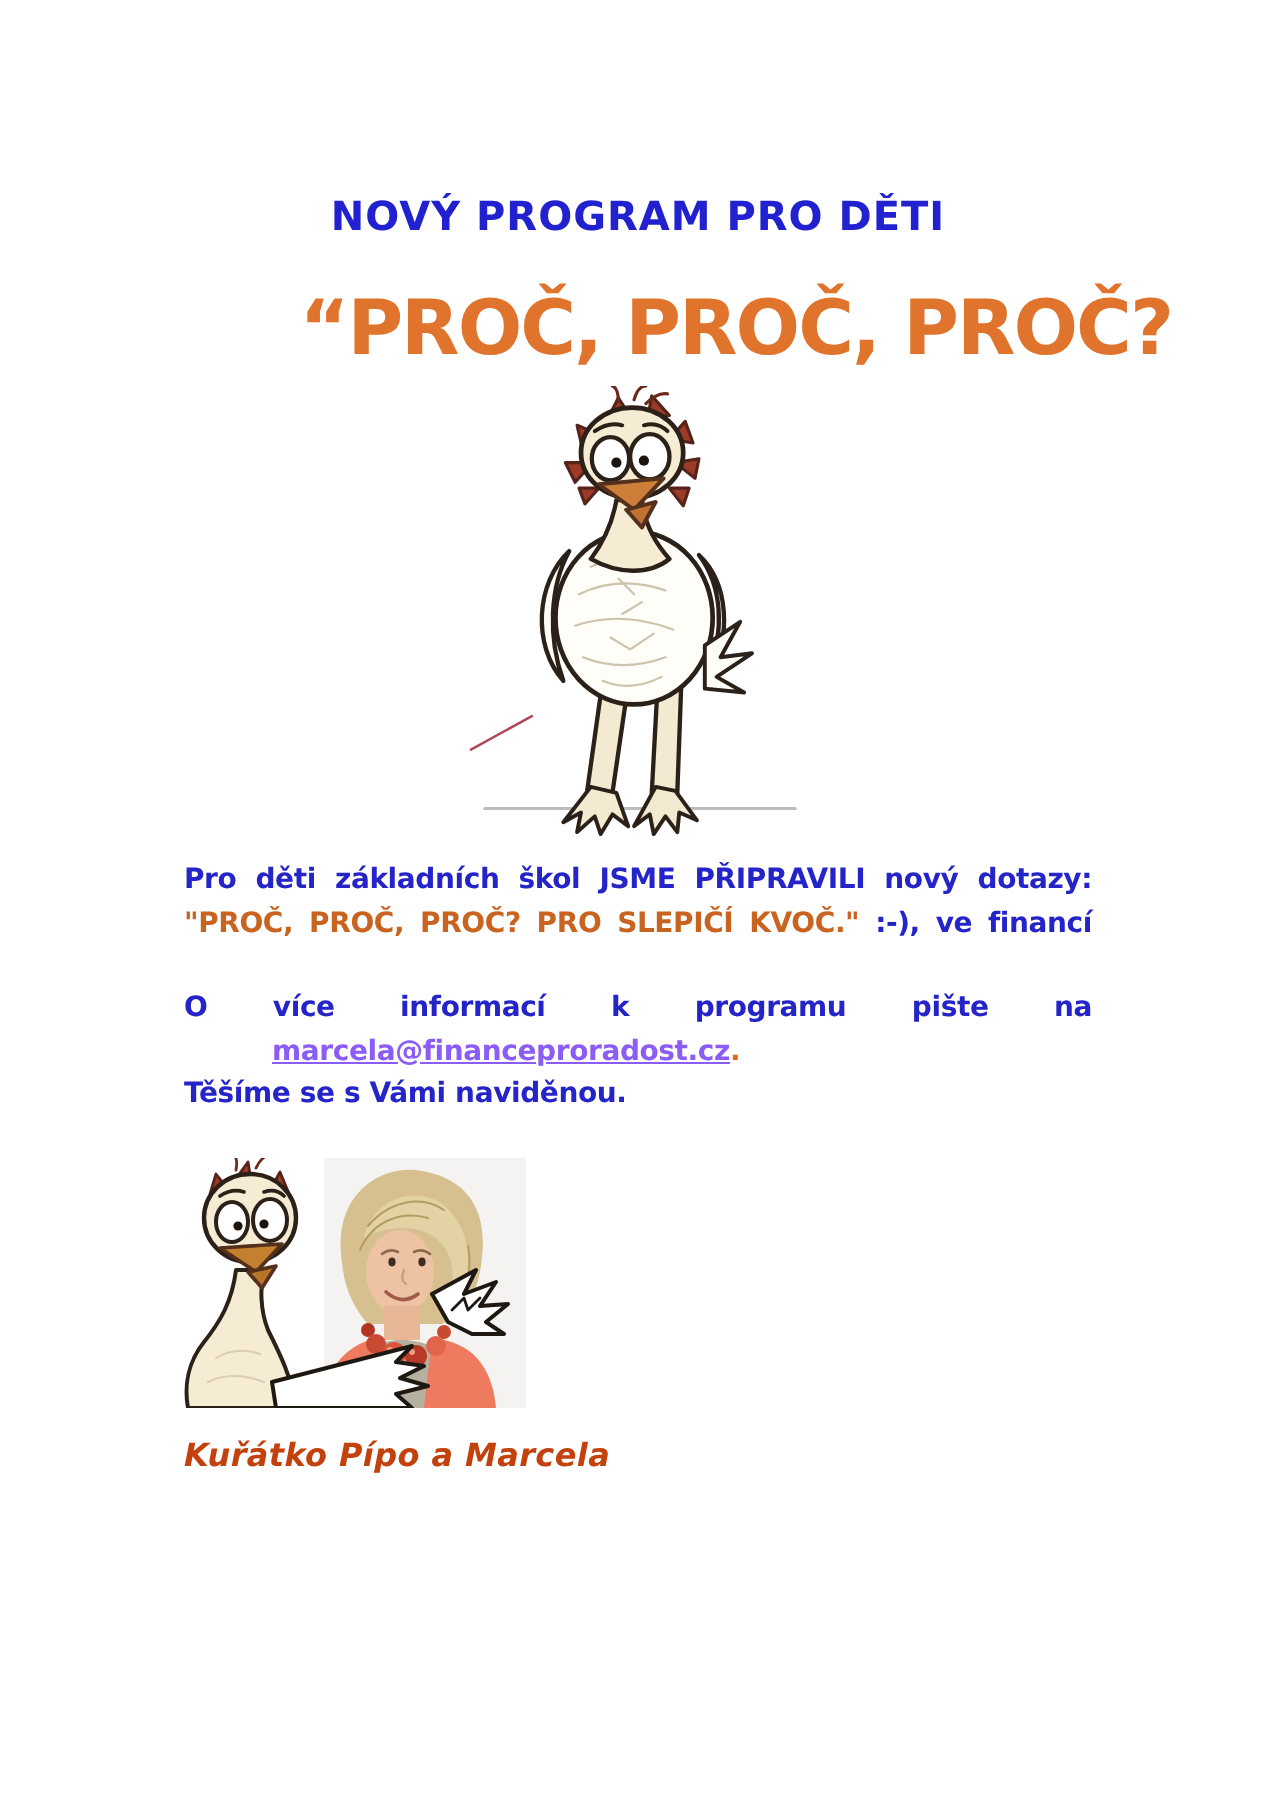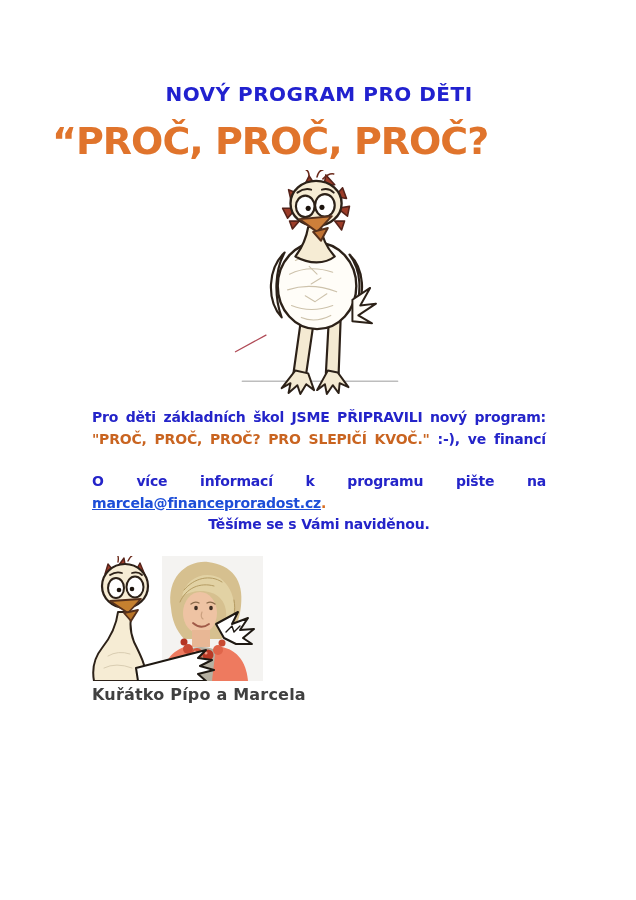--- a/index.html
+++ b/index.html
@@ -1,35 +1,35 @@
 <!DOCTYPE html>
 <html><head>
 <meta charset="utf-8">
 <style>
   html,body{margin:0;padding:0;background:#ffffff;}
   body{width:636px;height:900px;font-family:"DejaVu Sans",sans-serif;font-weight:bold;}
   .page{box-sizing:border-box;width:636px;height:900px;padding:78px 90px 0 92px;overflow:hidden;background:#fff;}
 
-  .small-title{margin:4px -30px;text-align:center;font-size:20px;letter-spacing:.5px;color:#2121cf;}
-  .big-title{margin:9px -40px 0;text-align:left;color:#e0742c;font-size:38px;line-height:53px;letter-spacing:-1px;}
+  .small-title{margin:18px -30px;text-align:center;font-size:20px;letter-spacing:.5px;color:#2121cf;}
+  .big-title{margin:9px -40px 0;text-align:right;color:#e0742c;font-size:38px;line-height:53px;letter-spacing:-1px;}
   .big-title .h2line{display:block;}
 
   .hen-wrap{text-align:center;margin-top:2px;}
 
   .para{font-size:14px;line-height:21.5px;color:#2424c9;letter-spacing:-.2px;}
   .p1{margin-top:7px;}
   .p2{margin-top:21px;}
   .jline{text-align:justify;text-align-last:justify;}
   .orange{color:#c96420;}
-  .email{color:#1d4ed8;text-decoration:underline;cursor:pointer;}
+  .email{color:#8b5cf6;text-decoration:underline;cursor:pointer;margin-left:44px;}
   .email-dot{color:#d96c1f;}
-  .closing{text-align:center;}
+  .closing{text-align:left;}
 
   .photo{display:block;margin:20px 0 0 -4px;}
-  .caption{margin-top:4px;font-size:16px;color:#404040;letter-spacing:.2px;}
+  .caption{margin-top:14px;font-size:16px;font-style:italic;color:#c2410c;letter-spacing:.2px;}
 </style>
 </head>
 <body>
 
 <div class="page">
 
   <div class="small-title">NOVÝ PROGRAM PRO DĚTI</div>
 
   <div class="big-title">
     <span class="h2line">“PROČ, PROČ, PROČ?</span>
@@ -78,21 +78,21 @@
         <ellipse cx="96" cy="36" rx="10" ry="11.5" fill="#ffffff" stroke="#2c2118" stroke-width="2.2"></ellipse>
         <circle cx="79" cy="39" r="2.6" fill="#1c140e"></circle>
         <circle cx="93" cy="38" r="2.6" fill="#1c140e"></circle>
         <path d="M70,50 L103,47 L88,63 Z" fill="#cd7f3a" stroke="#55301c" stroke-width="2"></path>
         <path d="M84,63 L99,59 L92,72 Z" fill="#c07233" stroke="#55301c" stroke-width="2"></path>
       </g>
     </svg>
   </div>
 
   <div class="para p1">
-    <div class="jline">Pro děti základních škol JSME PŘIPRAVILI nový program:</div>
+    <div class="jline">Pro děti základních škol JSME PŘIPRAVILI nový dotazy:</div>
     <div class="jline">
       <span class="orange">"PROČ, PROČ, PROČ? PRO SLEPIČÍ KVOČ."</span>
       <span>:-), ve financí</span>
     </div>
   </div>
 
   <div class="para p2">
     <div class="jline">O více informací k programu pište na</div>
     <div><a class="email">marcela@financeproradost.cz</a><span class="email-dot">.</span></div>
     <div class="closing">Těšíme se s Vámi naviděnou.</div>

